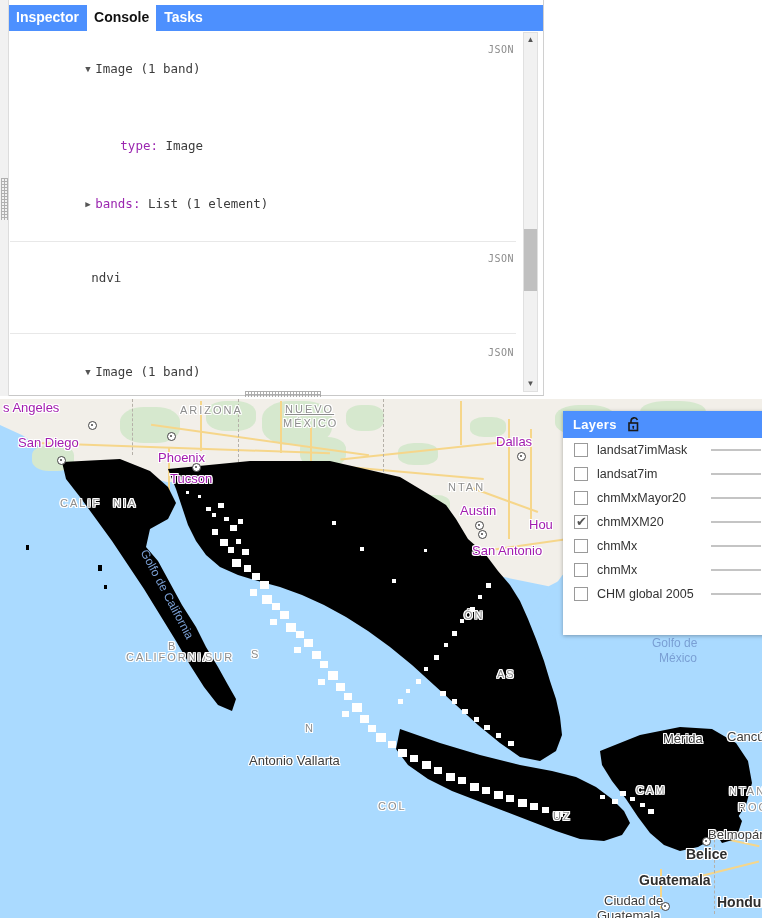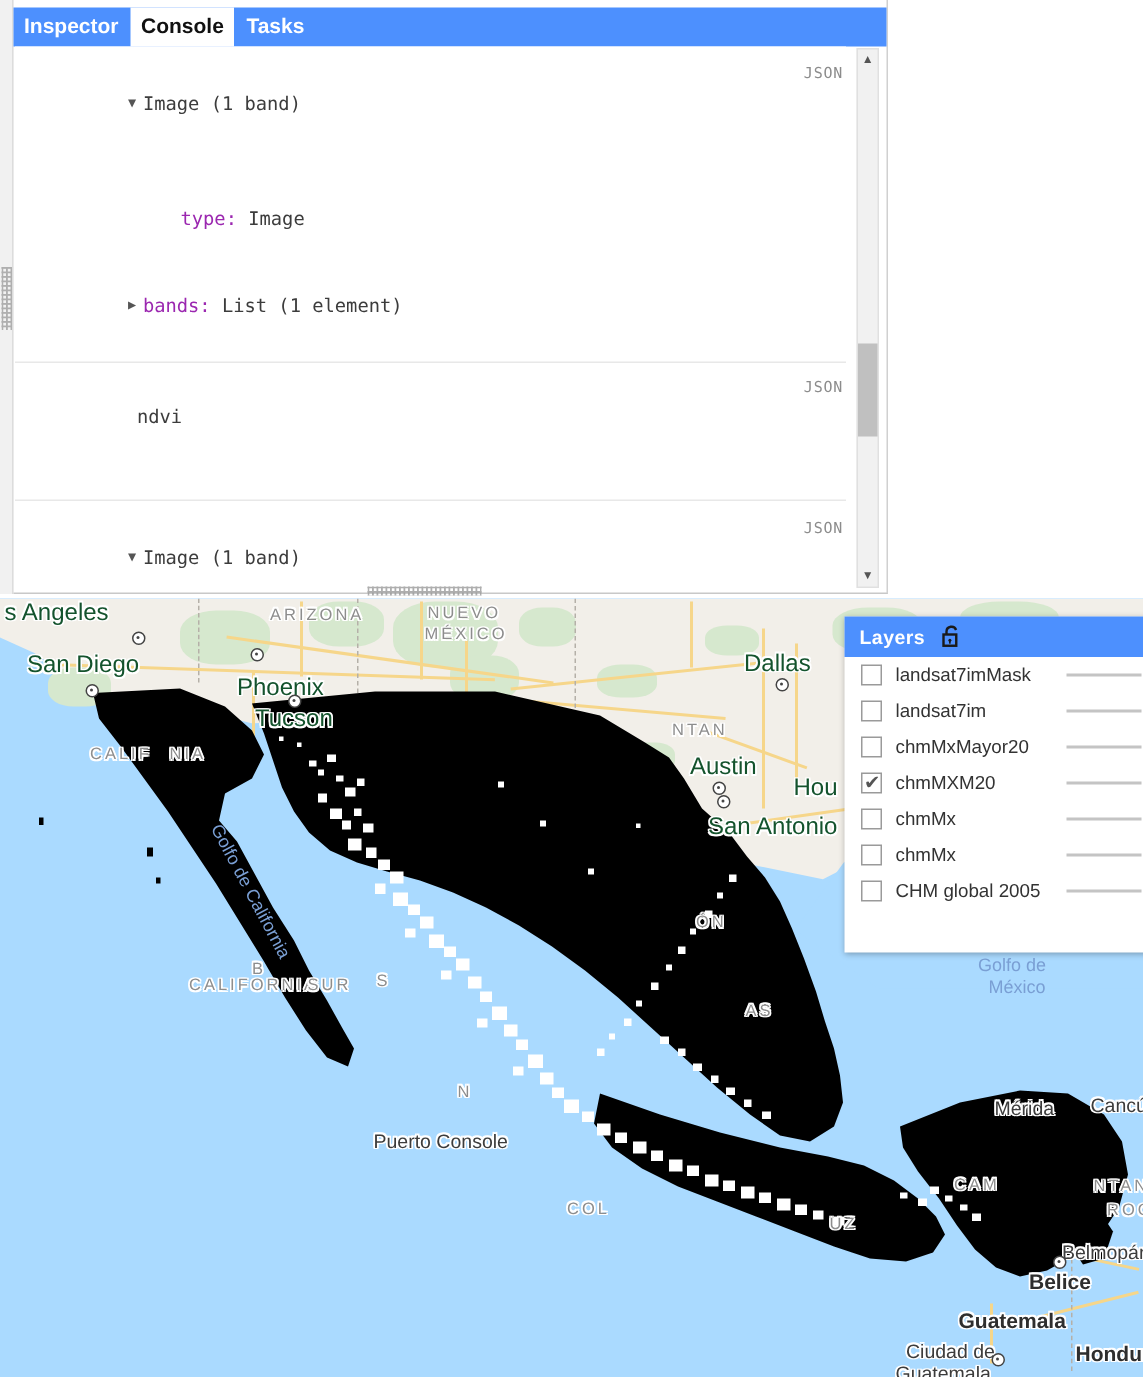--- a/index.html
+++ b/index.html
@@ -5,21 +5,21 @@
   * { box-sizing: border-box; margin: 0; padding: 0; }
   html, body {
     width: 762px; height: 918px;
     font-family: "Liberation Sans", sans-serif;
     background: #fff; overflow: hidden;
   }
   #root { position: relative; width: 762px; height: 918px; }
 
   
   #console-panel {
-    position: absolute; left: 0; top: 0; width: 592px; height: 396px;
+    position: absolute; left: 0; top: 0; width: 544px; height: 396px;
     background: #fff; border-right: 1px solid #d0d0d0;
     border-bottom: 1px solid #c8c8c8;
   }
   #left-gutter {
     position: absolute; left: 0; top: 0; width: 9px; height: 396px;
     background: #f1f1f1; border-right: 1px solid #dcdcdc;
   }
   #left-grip {
     position: absolute; left: 1px; top: 178px; width: 7px; height: 42px;
     background-image:
@@ -120,21 +120,21 @@
     position: absolute; left: 0; top: 0; width: 762px; height: 519px;
     pointer-events: none;
   }
   .maplabel {
     position: absolute; color: #5b5b5b;
     font-family: "Liberation Sans", sans-serif;
     text-shadow: 1px 0 #fff,-1px 0 #fff,0 1px #fff,0 -1px #fff,
                  1px 1px #fff,-1px -1px #fff,1px -1px #fff,-1px 1px #fff;
     white-space: nowrap;
   }
-  .city { font-size: 16px; color: #14532d; }
+  .city { font-size: 13px; color: #a21caf; }
   .city-sm { font-size: 13px; color: #3c3c3c; }
   .state { font-size: 11px; letter-spacing: 2px; color: #8d8d8d; font-weight: normal; }
   .water-lbl { font-size: 12px; color: #7a9fd4; text-shadow: none; }
   .country { font-size: 14px; font-weight: bold; color: #2e2e2e; }
   .dot-ring {
     position: absolute; width: 9px; height: 9px; border: 1.5px solid #444;
     border-radius: 50%; background: #fff;
   }
   .dot-ring::after {
     content:""; position:absolute; left:2px; top:2px; width:2px; height:2px;
@@ -407,21 +407,21 @@
     <div class="dot-ring" style="left:192px;top:64px;"></div>
     <div class="maplabel city" style="left:496px;top:35px;">Dallas</div>
     <div class="dot-ring" style="left:517px;top:53px;"></div>
     <div class="maplabel city" style="left:460px;top:104px;">Austin</div>
     <div class="dot-ring" style="left:475px;top:122px;"></div>
     <div class="maplabel city" style="left:529px;top:118px;">Hou</div>
     <div class="maplabel city" style="left:472px;top:144px;">San Antonio</div>
     <div class="dot-ring" style="left:478px;top:131px;"></div>
 
     <div class="maplabel state" style="left:180px;top:5px;">ARIZONA</div>
-    <div class="maplabel state" style="left:285px;top:4px;">NUEVO</div>
+    <div class="maplabel state" style="left:285px;top:4px;text-decoration:underline;">NUEVO</div>
     <div class="maplabel state" style="left:283px;top:18px;">MÉXICO</div>
     <div class="maplabel state" style="left:448px;top:82px;">NTAN</div>
     <div class="maplabel state" style="left:60px;top:98px;">CALIF</div>
     <div class="maplabel state" style="left:113px;top:98px;">NIA</div>
     <div class="maplabel state" style="left:168px;top:241px;">B</div>
     <div class="maplabel state" style="left:126px;top:252px;">CALIFORNIA</div>
     <div class="maplabel state" style="left:205px;top:252px;">SUR</div>
     <div class="maplabel state" style="left:251px;top:249px;">S</div>
     <div class="maplabel state" style="left:464px;top:210px;">ÓN</div>
     <div class="maplabel state" style="left:497px;top:269px;">AS</div>
@@ -429,21 +429,21 @@
     <div class="maplabel state" style="left:332px;top:401px;margin-left:46px;">COL</div>
     <div class="maplabel state" style="left:553px;top:411px;">UZ</div>
     <div class="maplabel state" style="left:636px;top:385px;">CAM</div>
     <div class="maplabel state" style="left:729px;top:386px;">NTAN</div>
     <div class="maplabel state" style="left:738px;top:402px;">ROO</div>
 
     <div class="maplabel water-lbl" style="left:150px;top:148px;transform:rotate(62deg);transform-origin:left top;">Golfo de California</div>
     <div class="maplabel water-lbl" style="left:652px;top:237px;">Golfo de</div>
     <div class="maplabel water-lbl" style="left:659px;top:252px;">México</div>
 
-    <div class="maplabel city-sm" style="left:249px;top:354px;">Puerto Console</div>
+    <div class="maplabel city-sm" style="left:249px;top:354px;">Antonio Vallarta</div>
     <div class="maplabel city-sm" style="left:663px;top:332px;">Mérida</div>
     <div class="maplabel city-sm" style="left:727px;top:330px;">Cancú</div>
     <div class="maplabel city-sm" style="left:708px;top:428px;">Belmopán</div>
     <div class="maplabel country" style="left:686px;top:447px;text-align:right;">Belice</div>
     <div class="dot-ring" style="left:702px;top:438px;"></div>
     <div class="maplabel country" style="left:639px;top:473px;">Guatemala</div>
     <div class="maplabel country" style="left:717px;top:495px;">Honduras</div>
     <div class="maplabel city-sm" style="left:604px;top:494px;">Ciudad de</div>
     <div class="maplabel city-sm" style="left:597px;top:509px;">Guatemala</div>
     <div class="dot-ring" style="left:661px;top:503px;"></div>

